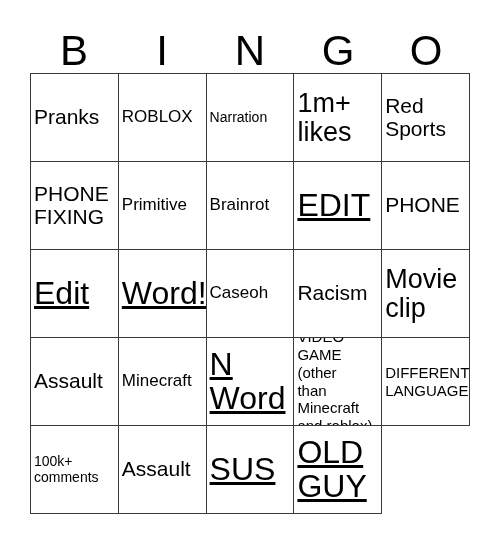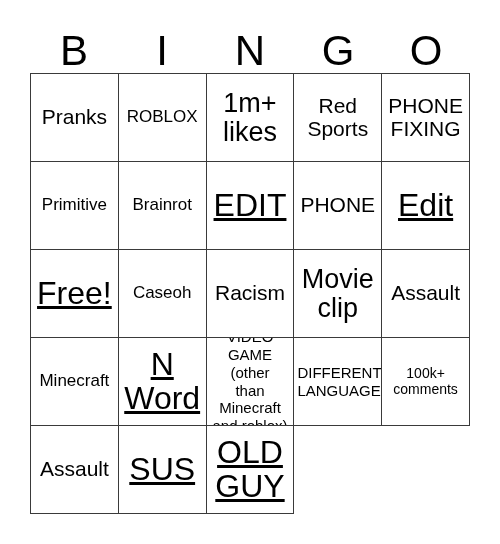--- a/index.html
+++ b/index.html
@@ -56,21 +56,20 @@
     box-sizing: border-box;
     background: #ffffff;
   }
   .bingo-cell {
     border-right: 1px solid #3a3a3a;
     border-bottom: 1px solid #3a3a3a;
     box-sizing: border-box;
     display: flex;
     align-items: center;
     justify-content: center;
-    text-align: center;
     padding: 2px 3px;
     background: #ffffff;
     overflow: hidden;
   }
   .cell-text {
     display: block;
     width: 100%;
     line-height: 1.08;
     white-space: pre-line;
     word-break: normal;
@@ -97,20 +96,23 @@
     <div class="header-letter">O</div>
   </div>
 
   <div id="bingo-grid">
       <div class="bingo-cell fs-lg">
         <span class="cell-text">Pranks</span>
       </div>
       <div class="bingo-cell fs-md">
         <span class="cell-text">ROBLOX</span>
       </div>
+      <div class="bingo-cell fs-sm">
+        <span class="cell-text">Narration</span>
+      </div>
       <div class="bingo-cell fs-xl">
         <span class="cell-text">1m+
 likes</span>
       </div>
       <div class="bingo-cell fs-lg">
         <span class="cell-text">Red
 Sports</span>
       </div>
       <div class="bingo-cell fs-lg">
         <span class="cell-text">PHONE
@@ -125,21 +127,21 @@
       <div class="bingo-cell fs-xxl">
         <span class="cell-text">EDIT</span>
       </div>
       <div class="bingo-cell fs-lg">
         <span class="cell-text">PHONE</span>
       </div>
       <div class="bingo-cell fs-xxl">
         <span class="cell-text">Edit</span>
       </div>
       <div class="bingo-cell fs-xxl">
-        <span class="cell-text">Free!</span>
+        <span class="cell-text">Word!</span>
       </div>
       <div class="bingo-cell fs-md">
         <span class="cell-text">Caseoh</span>
       </div>
       <div class="bingo-cell fs-lg">
         <span class="cell-text">Racism</span>
       </div>
       <div class="bingo-cell fs-xl">
         <span class="cell-text">Movie
 clip</span>

